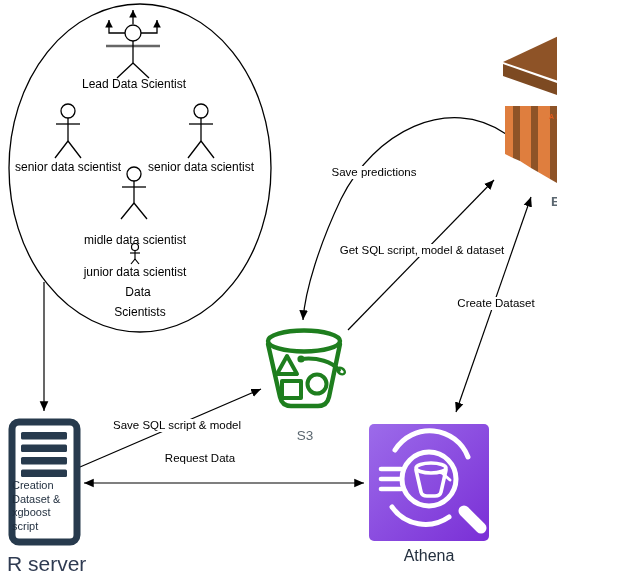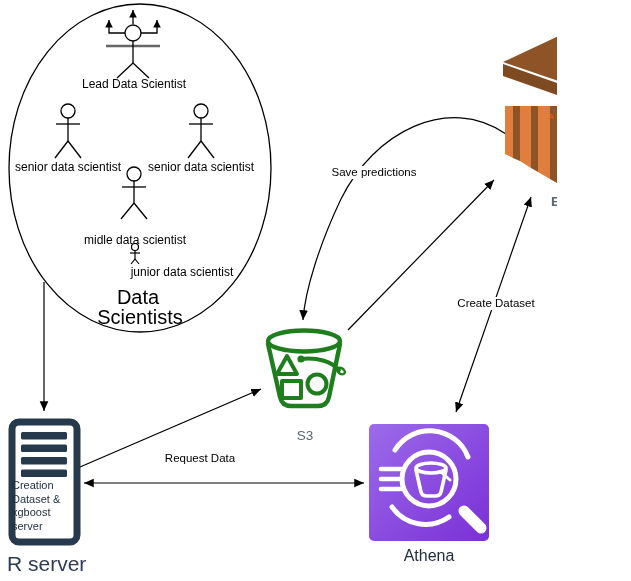--- a/index.html
+++ b/index.html
@@ -3,21 +3,21 @@
 <meta charset="utf-8">
 <style>
   html,body{margin:0;padding:0;background:#fff;}
   .canvas{
     position:relative;width:557px;height:581px;background:#fff;overflow:hidden;
     font-family:"Liberation Sans",sans-serif;color:#000;
   }
   .layer{position:absolute;left:0;top:0;width:631px;height:581px;}
   .lbl{position:absolute;font-size:12px;line-height:1.15;color:#000;white-space:nowrap;transform:translateX(-50%);text-align:center;}
   .edge-lbl{font-size:11.5px;background:#fff;padding:0 2px;}
-  .group-title{font-size:20px;}
+  .group-title{font-size:12px;}
   .node-lbl-gray{font-size:13.5px;color:#5B6770;}
   .athena-lbl{font-size:16px;color:#232F3E;}
   .rserver-lbl{font-size:21px;color:#2F3B52;transform:none;text-align:left;}
   .doc-text{position:absolute;left:12px;top:479px;width:65px;text-align:left;font-size:11px;line-height:13.5px;color:#1F2D3D;}
   .apache-txt{font-size:7px;font-weight:bold;letter-spacing:2.2px;color:#E25A1C;}
   .spark-txt{font-size:28px;font-weight:bold;letter-spacing:-1px;color:#3C3A3E;}
   .tm-txt{font-size:5px;color:#6b6b6b;transform:none;}
 </style>
 </head>
 <body>
@@ -159,36 +159,38 @@
       <rect x="21" y="444.5" width="46" height="7.5" rx="1.5" fill="#273A4D"></rect>
       <rect x="21" y="457" width="46" height="7.5" rx="1.5" fill="#273A4D"></rect>
       <rect x="21" y="469.5" width="46" height="7.5" rx="1.5" fill="#273A4D"></rect>
     </g>
   </svg>
 
   <div class="lbl" style="left:134px;top:78px;">Lead Data Scientist</div>
   <div class="lbl" style="left:68px;top:161px;">senior data scientist</div>
   <div class="lbl" style="left:201px;top:161px;">senior data scientist</div>
   <div class="lbl" style="left:135px;top:234px;">midle data scientist</div>
-  <div class="lbl" style="left:135px;top:266px;margin-left:47px;">junior data scientist</div>
+  <div class="lbl" style="left:135px;top:266px;">junior data scientist</div>
   <div class="lbl group-title" style="left:138px;top:286px;">Data</div>
   <div class="lbl group-title" style="left:140px;top:306px;">Scientists</div>
 
   <div class="lbl edge-lbl" style="left:358px;top:166px;margin-left:16px;">Save predictions</div>
+  <div class="lbl edge-lbl" style="left:422px;top:244px;">Get SQL script, model &amp; dataset</div>
   <div class="lbl edge-lbl" style="left:496px;top:297px;">Create Dataset</div>
+  <div class="lbl edge-lbl" style="left:177px;top:419px;">Save SQL script &amp; model</div>
   <div class="lbl edge-lbl" style="left:200px;top:452px;">Request Data</div>
 
   <div class="lbl node-lbl-gray" style="left:305px;top:428px;">S3</div>
   <div class="lbl node-lbl-gray" style="left:566px;top:194px;font-weight:bold;">EMR</div>
   <div class="lbl athena-lbl" style="left:429px;top:547px;">Athena</div>
   <div class="lbl rserver-lbl" style="left:7px;top:552px;">R server</div>
 
   <div class="lbl apache-txt" style="left:570px;top:113px;">APACHE</div>
   <div class="lbl tm-txt" style="left:619px;top:152px;">TM</div>
 
   <div class="doc-text">
     <div>Creation</div>
     <div>Dataset &amp;</div>
     <div>xgboost</div>
-    <div>server</div>
+    <div>script</div>
   </div>
 
 </div>
 
 </body></html>

